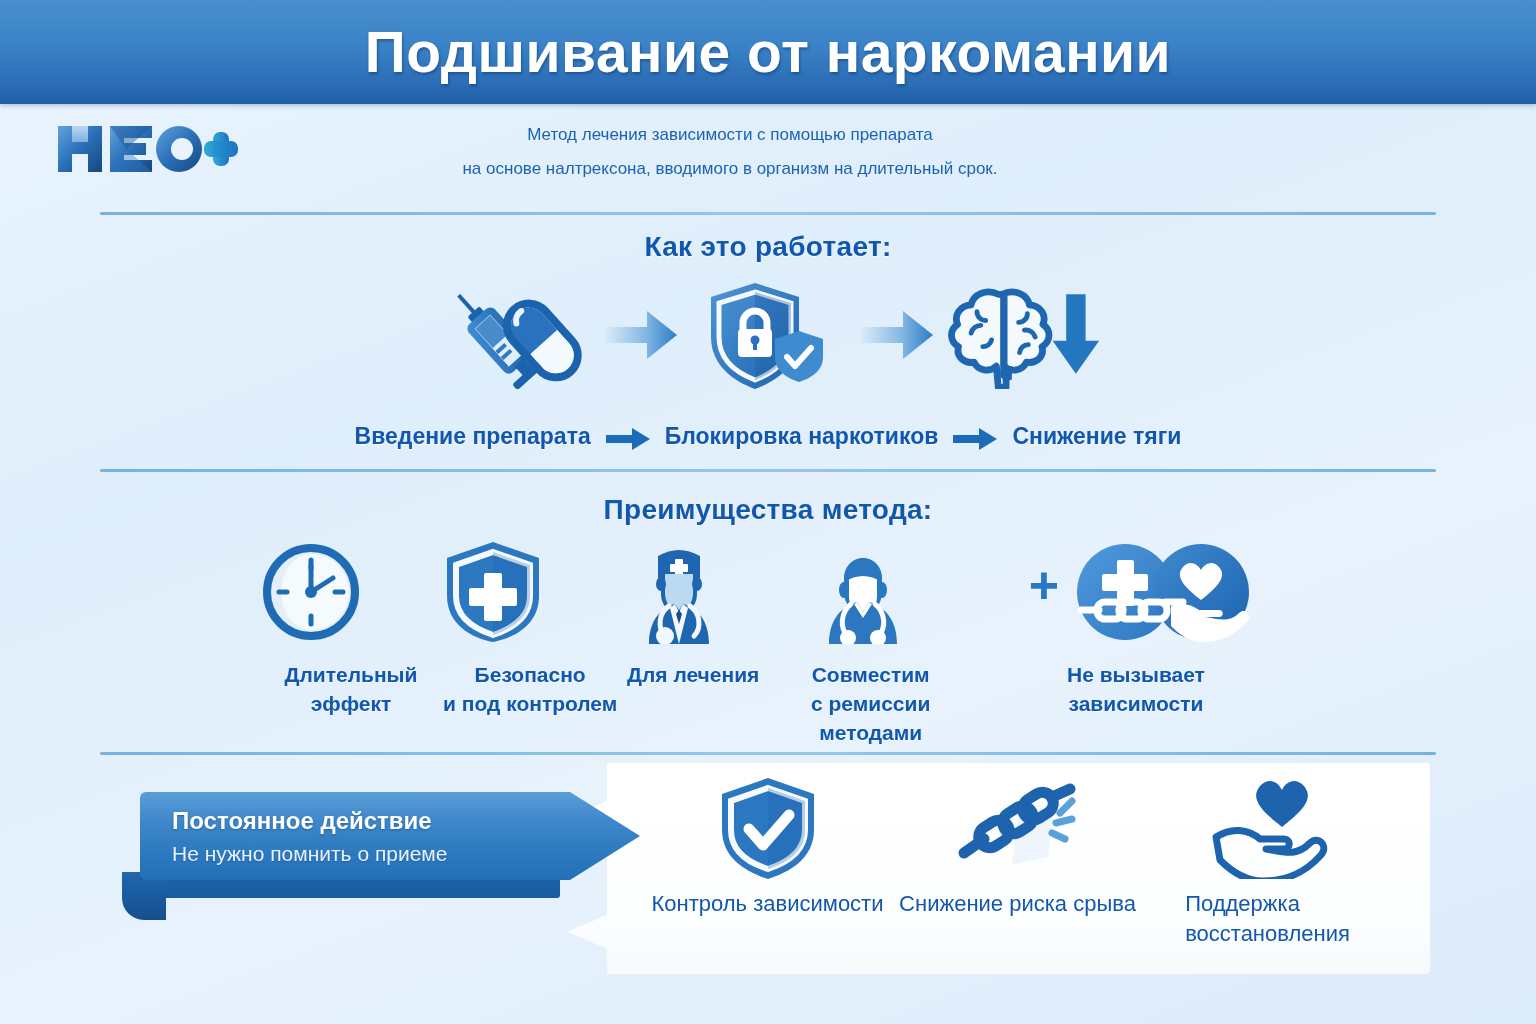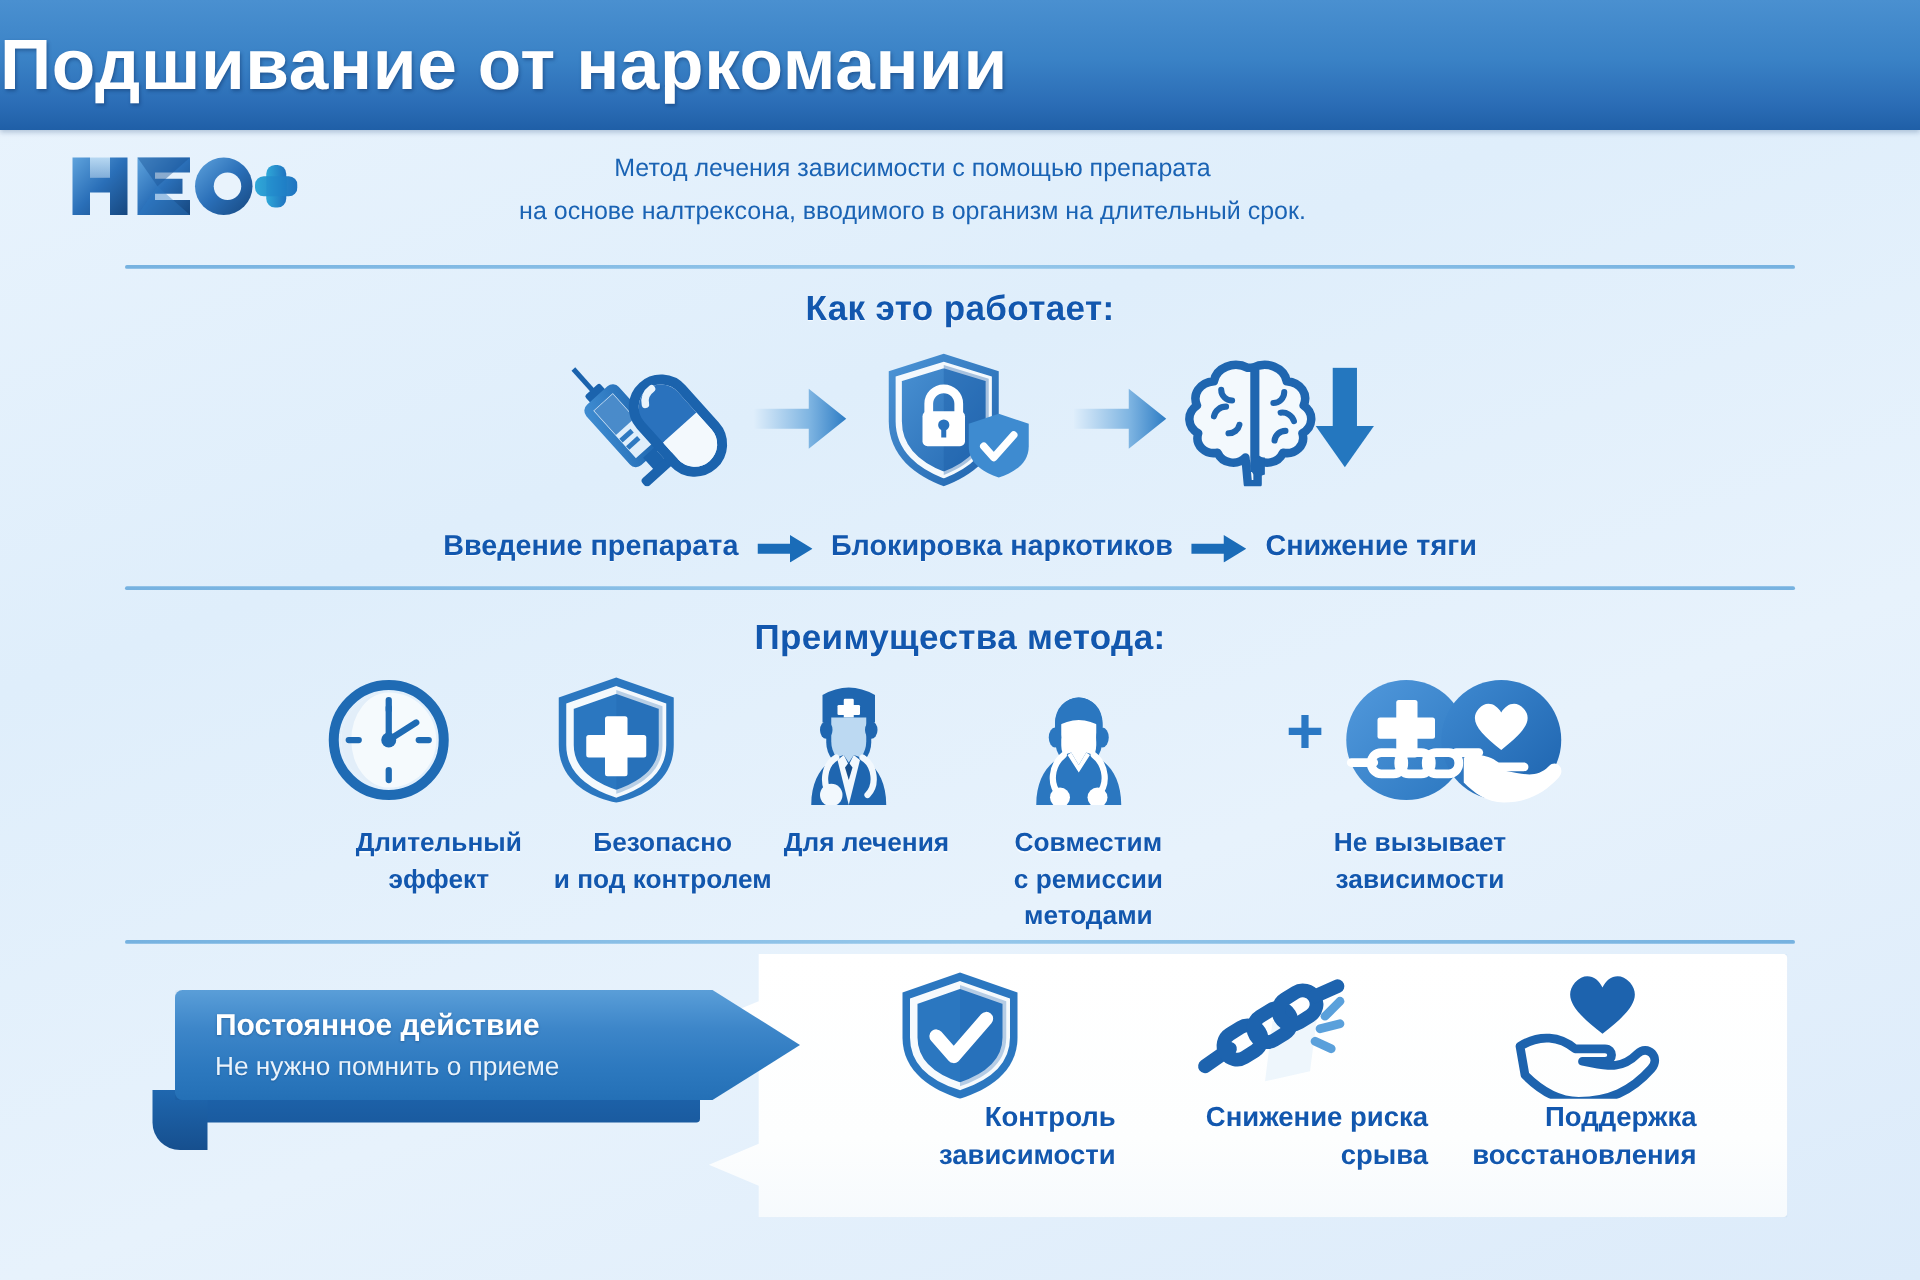--- a/index.html
+++ b/index.html
@@ -12,39 +12,39 @@
   #page{
     position:relative;width:1536px;height:1024px;
     background:linear-gradient(160deg,#eaf4fd 0%,#dfeefb 35%,#e7f2fc 65%,#dcebfa 100%);
     overflow:hidden;
   }
 
   
   .header{
     position:absolute;left:0;top:0;width:1536px;height:104px;
     background:linear-gradient(180deg,#4a90d0 0%,#3a82c6 45%,#2b6db6 80%,#1f5fa7 100%);
-    display:flex;align-items:center;
+    display:flex;align-items:center;justify-content:center;
     box-shadow:0 2px 4px rgba(20,60,110,.25);
   }
   .header-title{
     color:#ffffff;font-size:57px;font-weight:bold;letter-spacing:.5px;
     text-shadow:1px 2px 3px rgba(10,45,95,.45);
     white-space:nowrap;
   }
 
   
   .intro-row{position:absolute;left:0;top:104px;width:1536px;height:104px;}
   .logo{
     position:absolute;left:48px;top:14px;width:190px;height:62px;
     display:flex;align-items:center;
   }
   .logo svg{display:block;}
   .intro-text{
     position:absolute;left:290px;top:14px;width:880px;
-    text-align:center;color:#1a63b4;font-size:20px;line-height:34px;
+    text-align:center;color:#1a63b4;font-size:17px;line-height:34px;
   }
 
   
   .divider{
     position:absolute;left:100px;width:1336px;height:3px;
     background:linear-gradient(90deg,#6aabdd 0%,#8cc2e8 50%,#6aabdd 100%);
     border-radius:2px;opacity:.9;
   }
   .d1{top:212px}
   .d2{top:469px}
@@ -114,22 +114,22 @@
        7% 41%, 0% 30%, 7% 18%);
   }
   .card-items{
     position:absolute;left:545px;top:775px;width:885px;height:190px;
     display:flex;align-items:flex-start;justify-content:center;padding-left:60px;
     box-sizing:border-box;
   }
   .citem{width:250px;display:flex;flex-direction:column;align-items:center;}
   .citem-ico{height:104px;display:flex;align-items:center;justify-content:center;}
   .citem-lab{
-    margin-top:0;text-align:right;color:#1257ae;
-    font-size:22px;font-weight:700;line-height:30px;
+    margin-top:10px;text-align:left;color:#1257ae;
+    font-size:22px;font-weight:400;line-height:30px;
     text-shadow:0 1px 0 rgba(255,255,255,.6);
   }
 
   
   .ribbon-shadow{
     position:absolute;left:140px;top:872px;width:420px;height:26px;
     background:linear-gradient(180deg,#1d63ab 0%,#1a5ba0 100%);
     border-radius:0 0 3px 3px;
   }
   .ribbon-tail{

